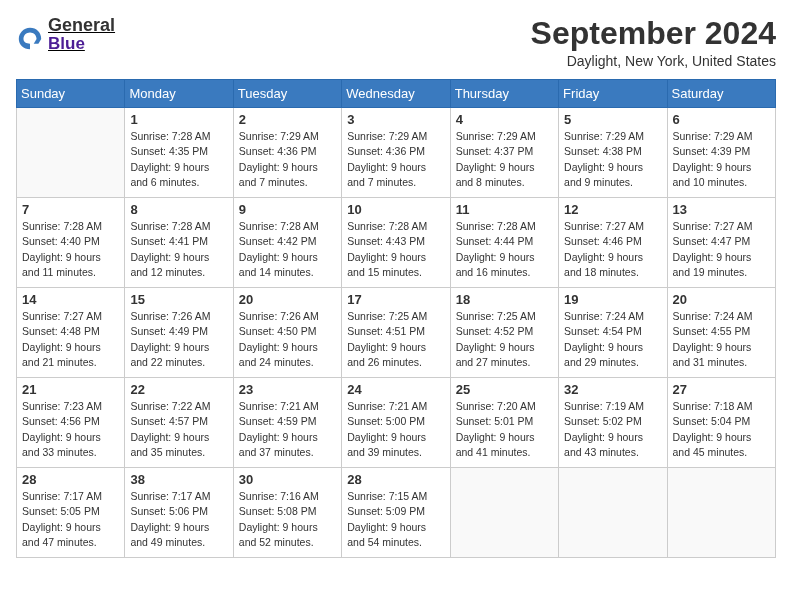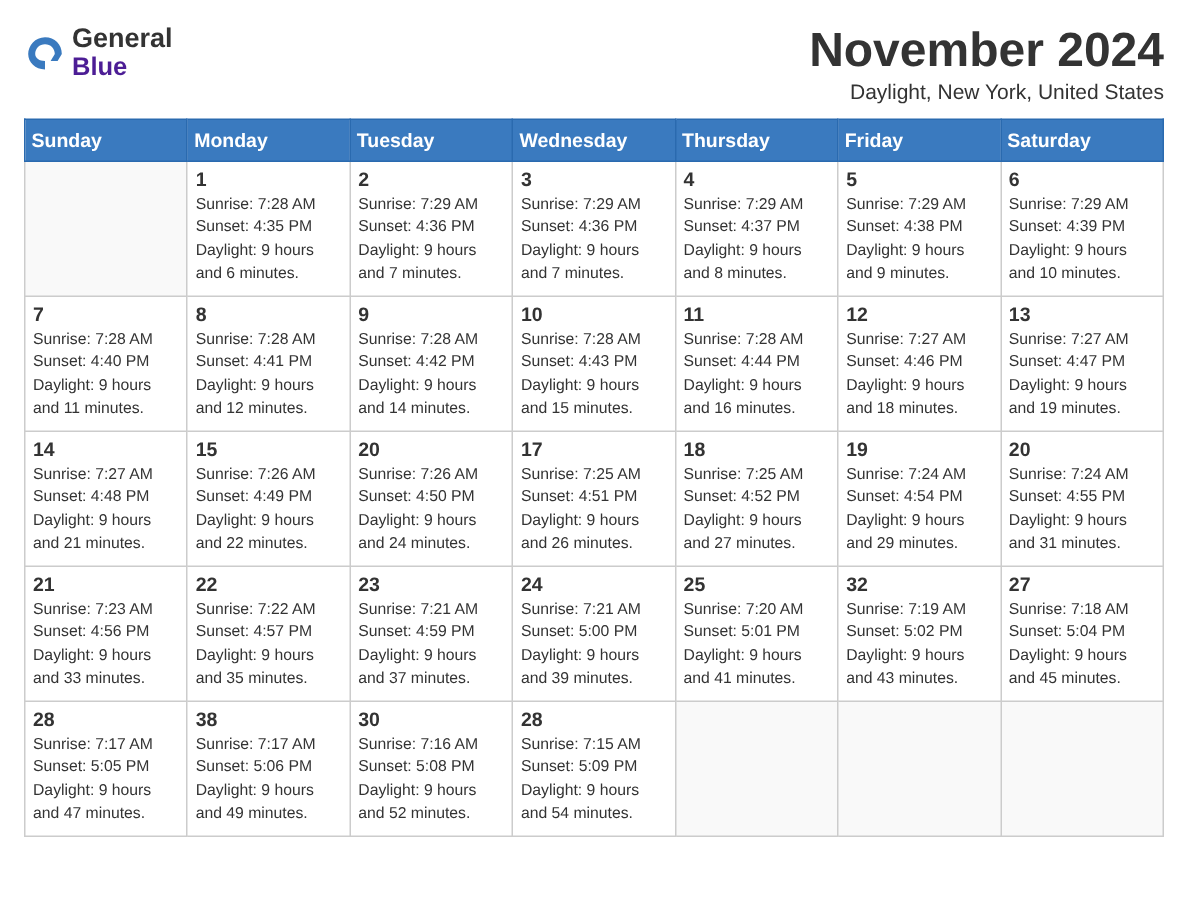--- a/index.html
+++ b/index.html
@@ -11,22 +11,23 @@
       padding: 16px;
     }
     .header-area {
       display: flex;
       justify-content: space-between;
       align-items: flex-start;
       margin-bottom: 10px;
     }
     .logo {
       display: flex;
-      align-items: center;
+      align-items: flex-end;
       gap: 4px;
+      text-decoration: underline;
     }
     .logo-text-general {
       font-size: 18px;
       font-weight: bold;
       color: #333;
       line-height: 1;
     }
     .logo-text-blue {
       font-size: 17px;
       font-weight: bold;
@@ -53,21 +54,21 @@
     }
     .calendar {
       width: 100%;
       border-collapse: collapse;
       border: 1px solid #ccc;
     }
     .calendar th {
       background-color: #3a7abf;
       color: #fff;
       font-size: 13px;
-      font-weight: bold;
+      font-weight: normal;
       padding: 6px 4px;
       text-align: left;
       border: 1px solid #2a6aaf;
     }
     .calendar td {
       vertical-align: top;
       padding: 4px 5px 6px 5px;
       border: 1px solid #ccc;
       font-size: 10.5px;
       color: #333;
@@ -107,21 +108,21 @@
     <div>
       <div>
         <span class="logo-text-general">General</span>
       </div>
       <div>
         <span class="logo-text-blue">Blue</span>
       </div>
     </div>
   </div>
   <div class="title-area">
-    <div class="month-title">November 2024</div>
+    <div class="month-title">September 2024</div>
     <div class="location-title">Daylight, New York, United States</div>
   </div>
 </div>
 
 <table class="calendar">
   <thead>
     <tr>
     <th>Sunday</th>
         <th>Monday</th>
         <th>Tuesday</th>

